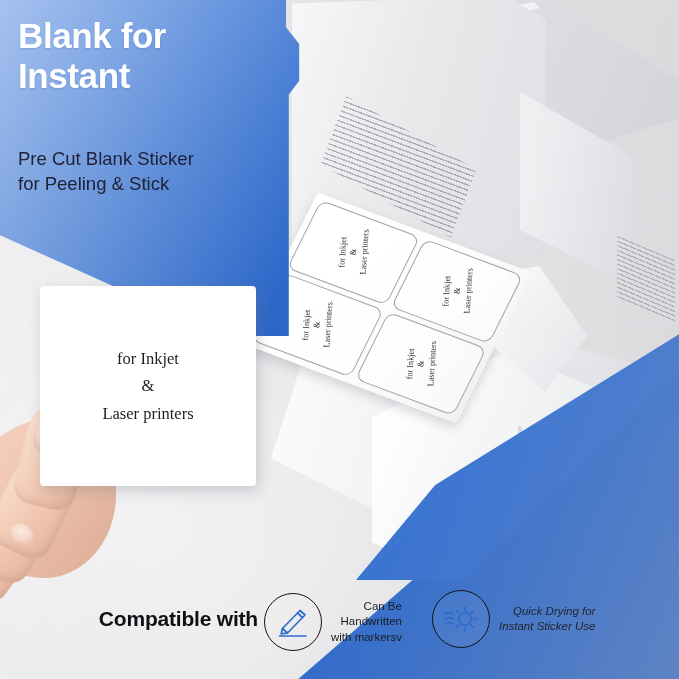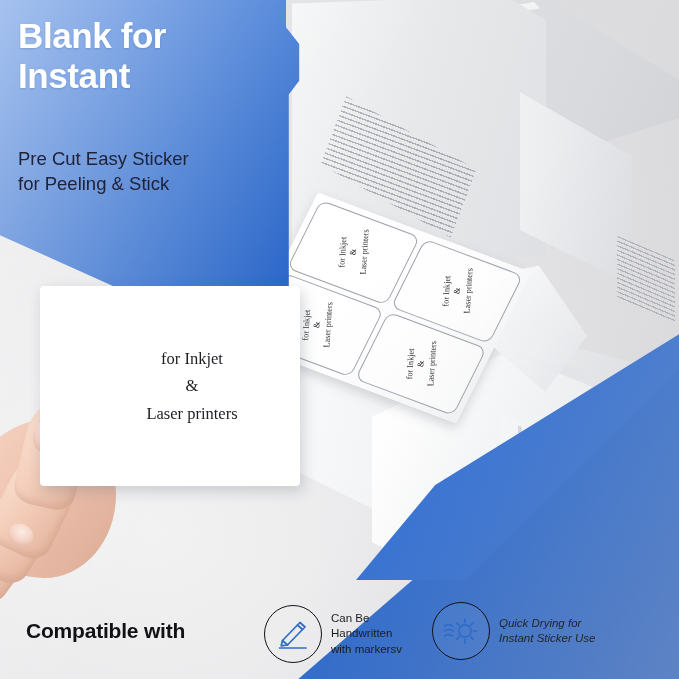--- a/index.html
+++ b/index.html
@@ -280,21 +280,20 @@
     position: absolute;
     left: 40px; top: 286px;
     width: 216px; height: 200px;
     background: #ffffff;
     border-radius: 4px;
     box-shadow: 3px 5px 14px rgba(110,115,125,0.3);
     display: flex;
     align-items: center;
     justify-content: center;
     z-index: 6;
-    padding-left: 44px;
   }
   .held-card-text {
     font-family: "Liberation Serif", serif;
     font-size: 16.5px;
     line-height: 1.65;
     color: #1d1f23;
     text-align: center;
     white-space: pre-line;
   }
 
@@ -322,25 +321,26 @@
   .subhead .sh {
     font-size: 18.5px;
     font-weight: normal;
     color: #20223a;
     line-height: 1.36;
   }
 
   
   .features {
     position: absolute;
-    left: 0; bottom: 0;
+    left: 0; bottom: 12px;
     width: 679px; height: 96px;
     z-index: 25;
     display: flex;
     align-items: center;
+    text-align: right;
   }
   .feat-compat {
     margin-left: 26px;
     width: 232px;
   }
   .feat-compat .c1 {
     font-size: 21px;
     font-weight: bold;
     color: #101114;
     line-height: 1.22;
@@ -451,21 +451,21 @@
 &amp;
 Laser printers</div>
   </div>
 
   <div class="headline">
     <div class="hl">Blank for</div>
     <div class="hl">Instant</div>
   </div>
 
   <div class="subhead">
-    <div class="sh">Pre Cut Easy Sticker</div>
+    <div class="sh">Pre Cut Blank Sticker</div>
     <div class="sh">for Peeling &amp; Stick</div>
   </div>
 
   <div class="features">
 
     <div class="feat-compat">
       <div class="c1">Compatible with</div>
     </div>
 
     <div class="feat-item pen">

